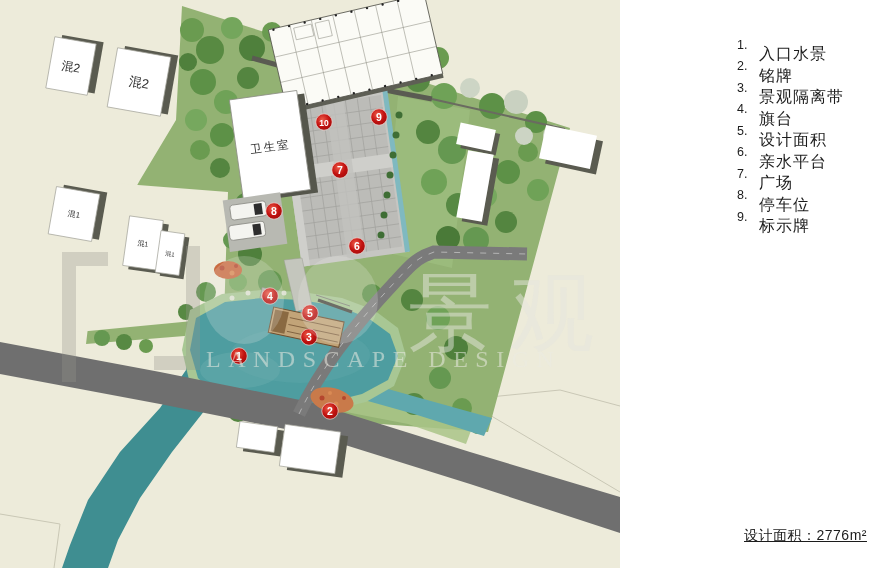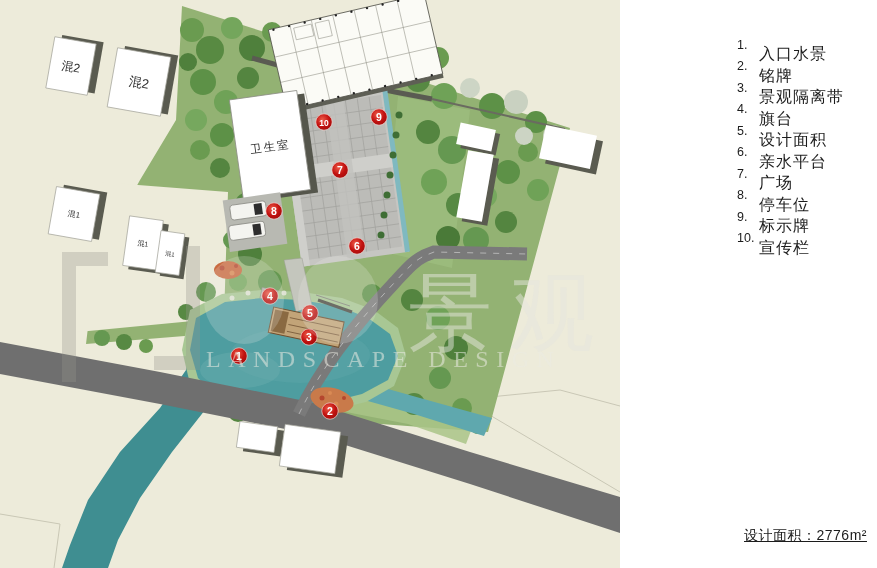--- a/index.html
+++ b/index.html
@@ -366,21 +366,17 @@
           <span class="lab">广场</span>
         </li>
         <li>
           <span class="num">8.</span>
           <span class="lab">停车位</span>
         </li>
         <li>
           <span class="num">9.</span>
           <span class="lab">标示牌</span>
         </li>
-        <li>
-          <span class="num">10.</span>
-          <span class="lab">宣传栏</span>
-        </li>
       </ol>
   </aside>
 
   <div class="area-note">设计面积：2776m²</div>
 </div>
 
 </body></html>

